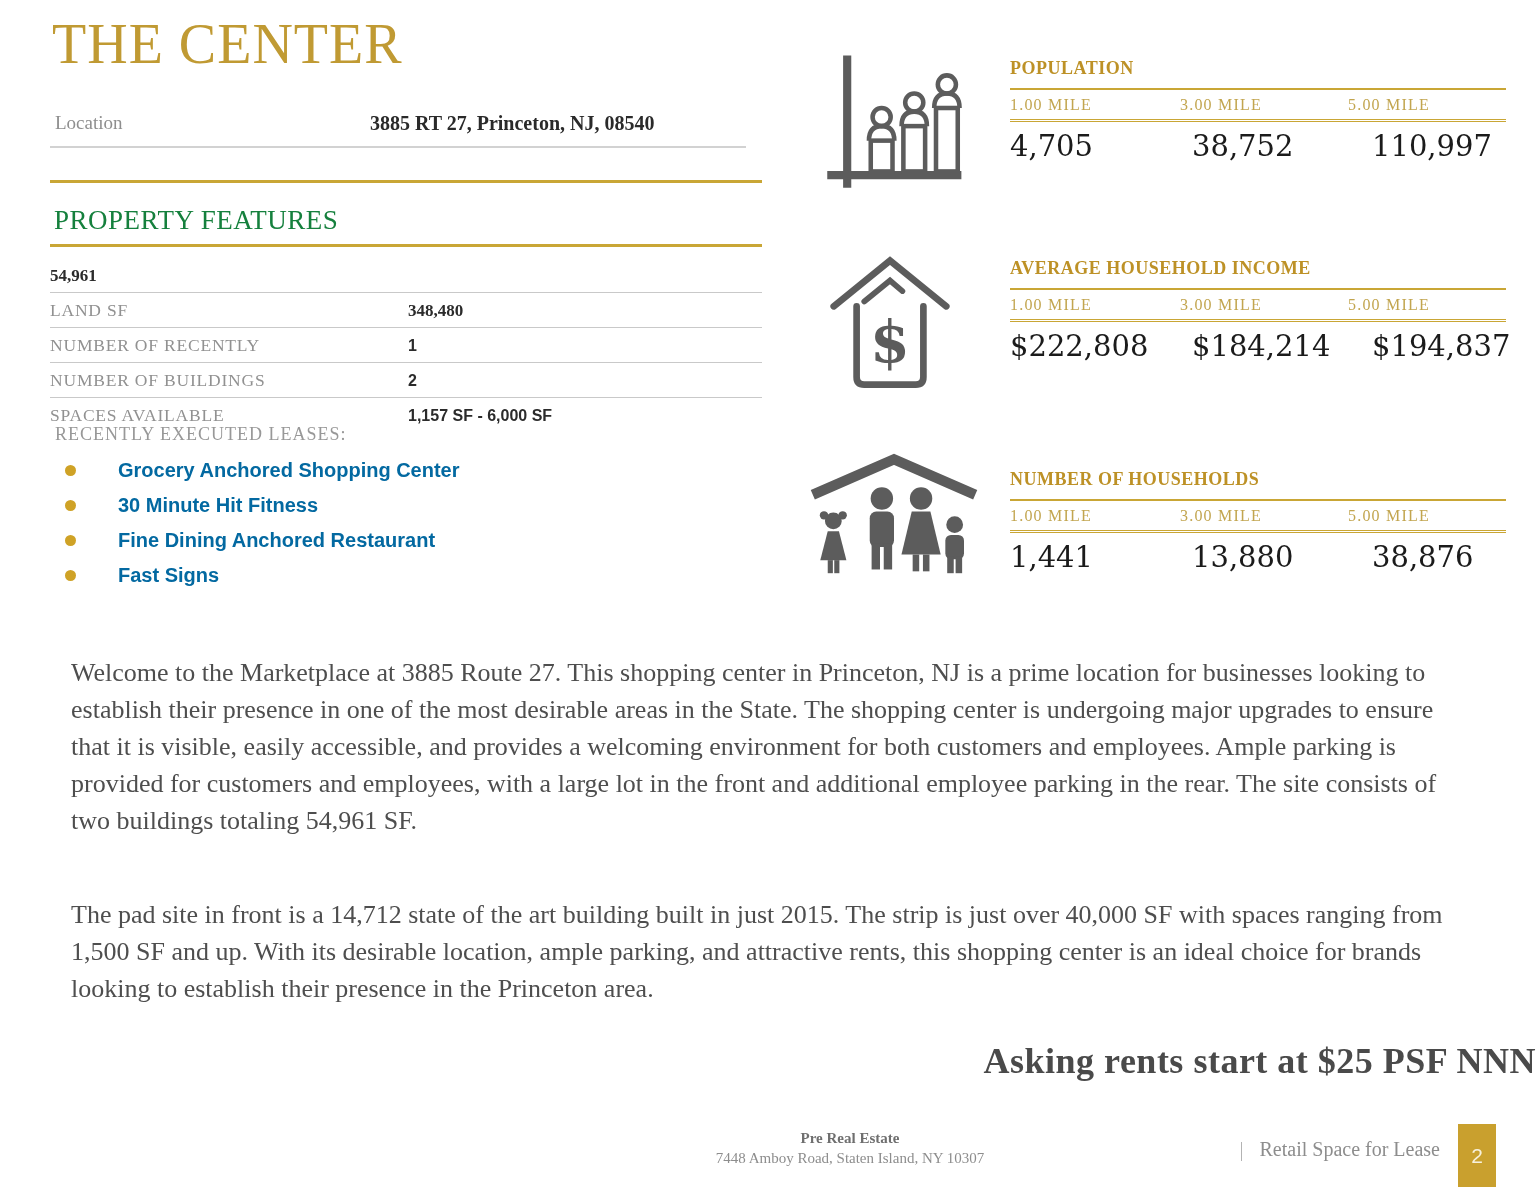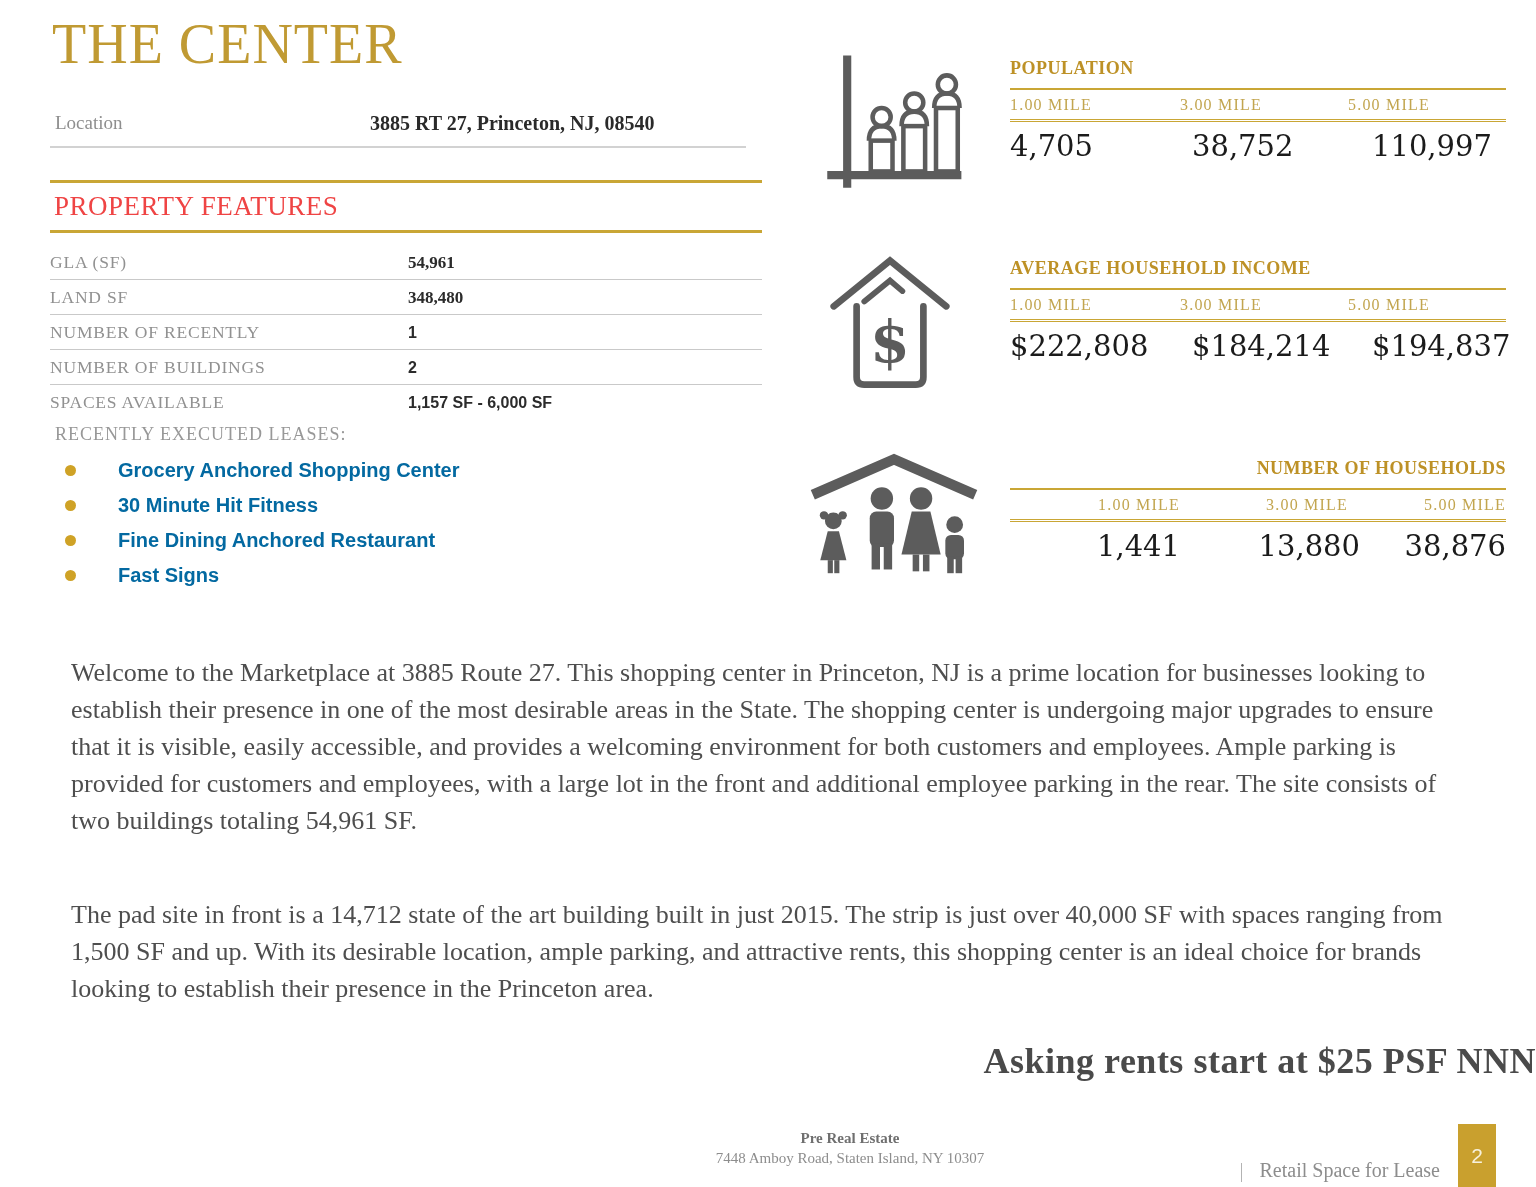--- a/index.html
+++ b/index.html
@@ -19,21 +19,21 @@
   }
   .location-row { position: absolute; left: 55px; top: 112px; width: 690px; display: flex; align-items: flex-start; gap: 40px; }
   .location-label { color: #8e8e8e; font-size: 19px; width: 275px; }
   .location-value { color: #2a2a2a; font-weight: 700; font-size: 20px; }
   .location-rule { position: absolute; left: 50px; top: 146px; width: 696px; height: 0; border-top: 2px solid #d2d2d2; }
 
   
   .features { position: absolute; left: 50px; top: 180px; width: 712px; }
   .features-heading {
     border-top: 3px solid #c9a635; border-bottom: 3px solid #c9a635;
-    padding: 8px 4px 8px; color: #ef4444; font-size: 27px; letter-spacing: 0.5px;
+    padding: 22px 4px 8px; color: #15803d; font-size: 27px; letter-spacing: 0.5px;
   }
   .features-table { margin-top: 12px; }
   .feature-row {
     display: grid; grid-template-columns: 358px 1fr;
     padding: 7px 0 6px; border-bottom: 1px solid #c9c9c9; align-items: baseline;
   }
   .feature-row:last-child { border-bottom: none; }
   .feature-label { color: #919191; font-size: 17.5px; letter-spacing: 0.8px; }
   .feature-value { color: #2b2b2b; font-weight: 700; font-size: 17px; }
   .feature-value.sans { font-family: "Liberation Sans", sans-serif; font-size: 16px; }
@@ -50,21 +50,21 @@
   .bullet { width: 11px; height: 11px; border-radius: 50%; background: #cfa226; margin: 0 42px 0 10px; flex: none; }
 
   
   .stat-icon { position: absolute; }
   #icon-pop { left: 815px; top: 50px; width: 155px; height: 145px; }
   #icon-house { left: 828px; top: 246px; width: 124px; height: 155px; }
   #icon-family { left: 798px; top: 450px; width: 192px; height: 140px; }
 
   
   .stats { position: absolute; left: 1010px; width: 496px; }
-  #stats-0 { top: 58px; } #stats-1 { top: 258px; } #stats-2 { top: 458px; text-align: right; }
+  #stats-0 { top: 58px; } #stats-1 { top: 258px; } #stats-2 { top: 469px; }
   .stats-heading { color: #bd9126; font-weight: 700; font-size: 18px; letter-spacing: 0.5px; }
   .stats-miles {
     display: grid; grid-template-columns: 170px 168px 1fr;
     margin-top: 9px; border-top: 2px solid #c9a635; border-bottom: 3px double #c9a635;
     padding: 6px 0 5px; color: #c2a54f; font-size: 16px; letter-spacing: 1.2px;
   }
   .stats-values {
     display: grid; grid-template-columns: 170px 168px 1fr;
     margin-top: 7px; color: #1b1b1b; font-size: 29px;
     font-family: "DejaVu Serif", serif;
@@ -79,21 +79,21 @@
   
   .callout {
     position: absolute; left: 0; top: 1040px; width: 100%; text-align: right;
     font-size: 36px; font-weight: 700; color: #4a4a4a; letter-spacing: 0.5px;
   }
 
   
   .footer-center { position: absolute; left: 640px; top: 1130px; width: 420px; text-align: center; }
   .footer-company { font-weight: 700; color: #6f6f6f; font-size: 15px; }
   .footer-address { color: #8d8d8d; font-size: 15px; margin-top: 3px; }
-  .footer-right { position: absolute; right: 96px; top: 1138px; color: #8d8d8d; font-size: 20px; white-space: nowrap; margin-top: 21px; }
+  .footer-right { position: absolute; right: 96px; top: 1138px; color: #8d8d8d; font-size: 20px; white-space: nowrap; }
   .footer-sep { color: #b3b3b3; margin-right: 16px; }
   .page-box {
     position: absolute; right: 40px; top: 1124px; width: 38px; height: 63px;
     background: #c9a02e; color: #f7f1dc; display: flex; align-items: center; justify-content: center;
     font-size: 21px; font-family: "Liberation Sans", sans-serif;
   }
 </style>
 </head>
 <body>
 
@@ -104,21 +104,20 @@
   <div class="location-row">
     <span class="location-label">Location</span>
     <span class="location-value">3885 RT 27, Princeton, NJ, 08540</span>
   </div>
   <div class="location-rule"></div>
 
   <div class="features">
     <div class="features-heading">PROPERTY FEATURES</div>
     <div class="features-table">
       <div class="feature-row">
-        <span class="feature-label">GLA (SF)</span>
         <span class="feature-value">54,961</span>
       </div>
       <div class="feature-row">
         <span class="feature-label">LAND SF</span>
         <span class="feature-value">348,480</span>
       </div>
       <div class="feature-row">
         <span class="feature-label">NUMBER OF RECENTLY</span>
         <span class="feature-value sans">1</span>
       </div>

